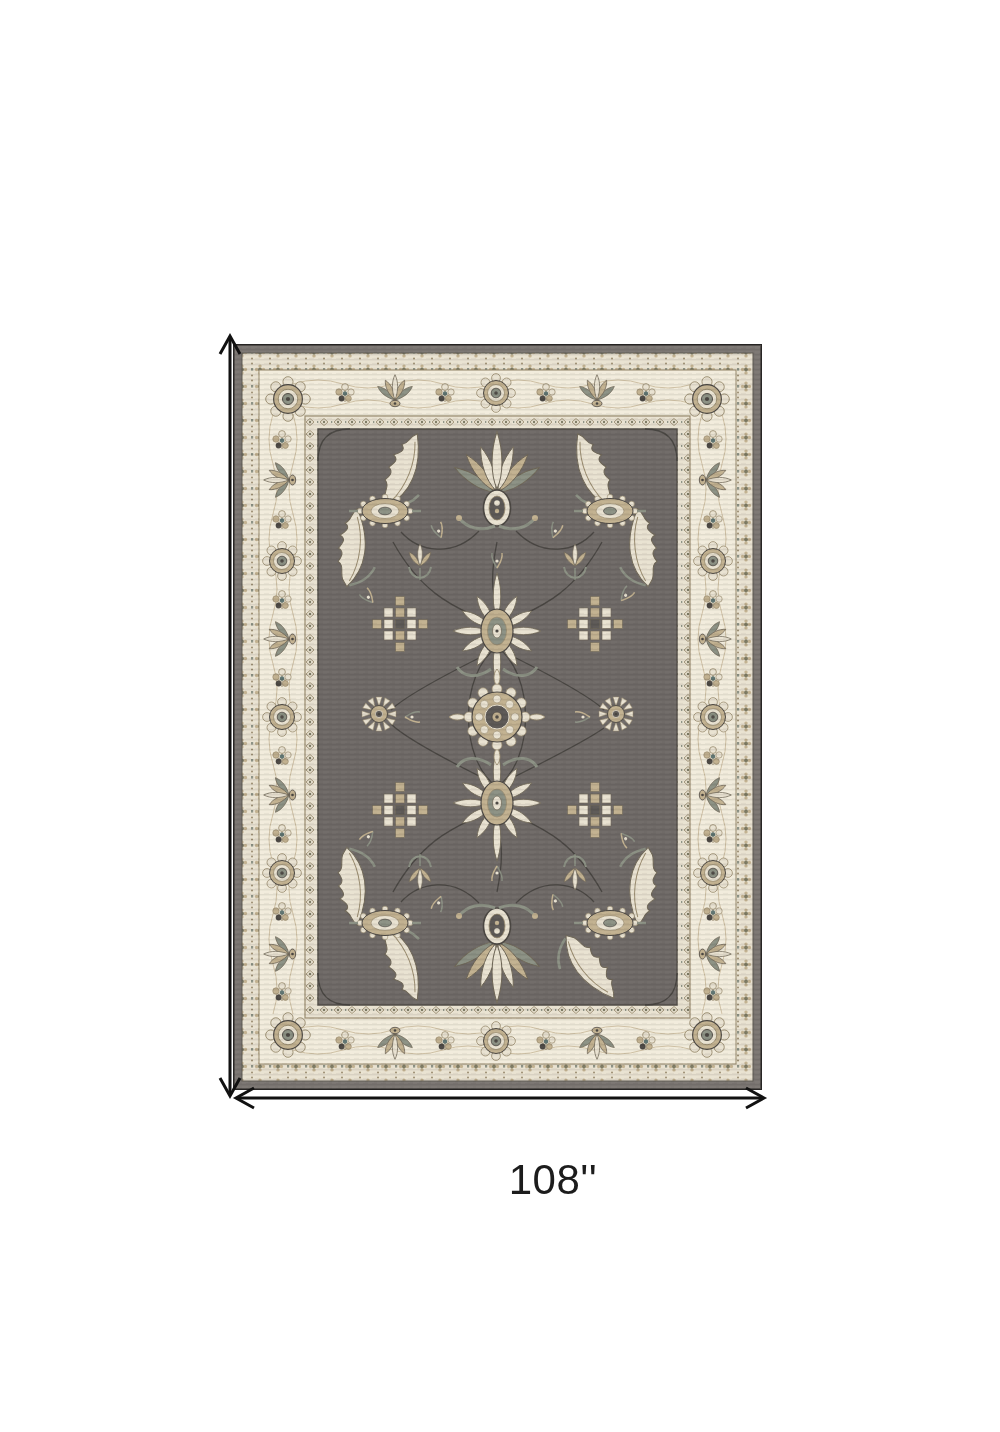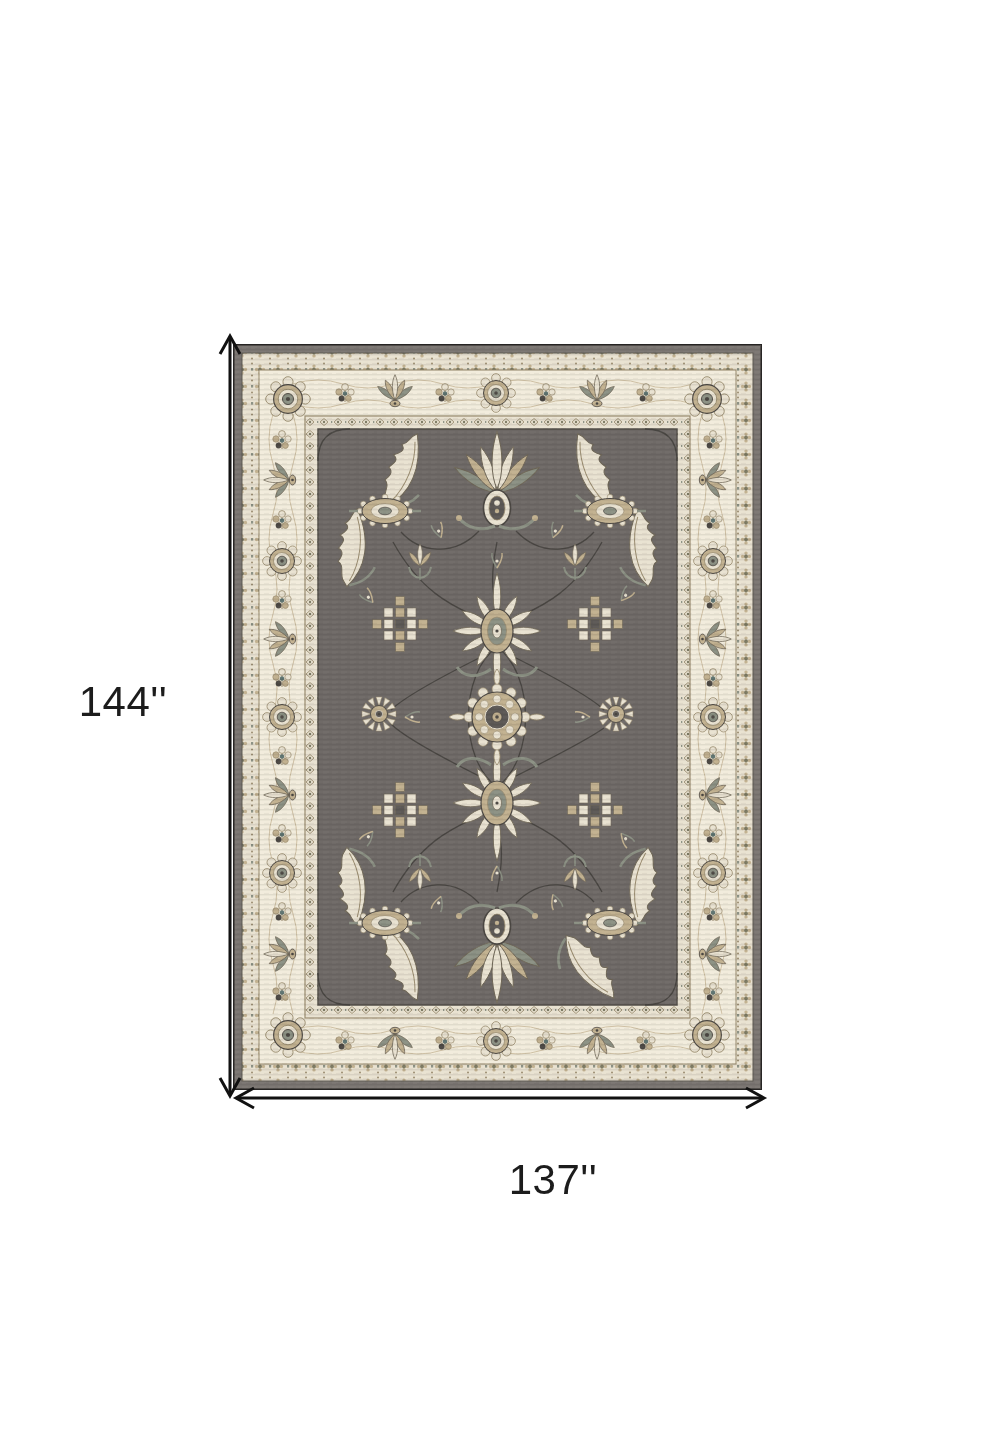--- a/index.html
+++ b/index.html
@@ -416,16 +416,15 @@
     <path class="arrow-line" d="M4,26 L14,8 L24,26"></path>
     <path class="arrow-line" d="M4,750 L14,768 L24,750"></path>
   </svg>
 
   <svg class="arrow-svg h-arrow" viewBox="0 0 548 28" xmlns="http://www.w3.org/2000/svg">
     <path class="arrow-line" d="M12,14 L536,14"></path>
     <path class="arrow-line" d="M28,4 L10,14 L28,24"></path>
     <path class="arrow-line" d="M520,4 L538,14 L520,24"></path>
   </svg>
 
-  <div class="dim-label h-label">144''</div>
-  <div class="dim-label w-label">137''</div>
+  <div class="dim-label w-label">108''</div>
 
 </div>
 
 </body></html>

